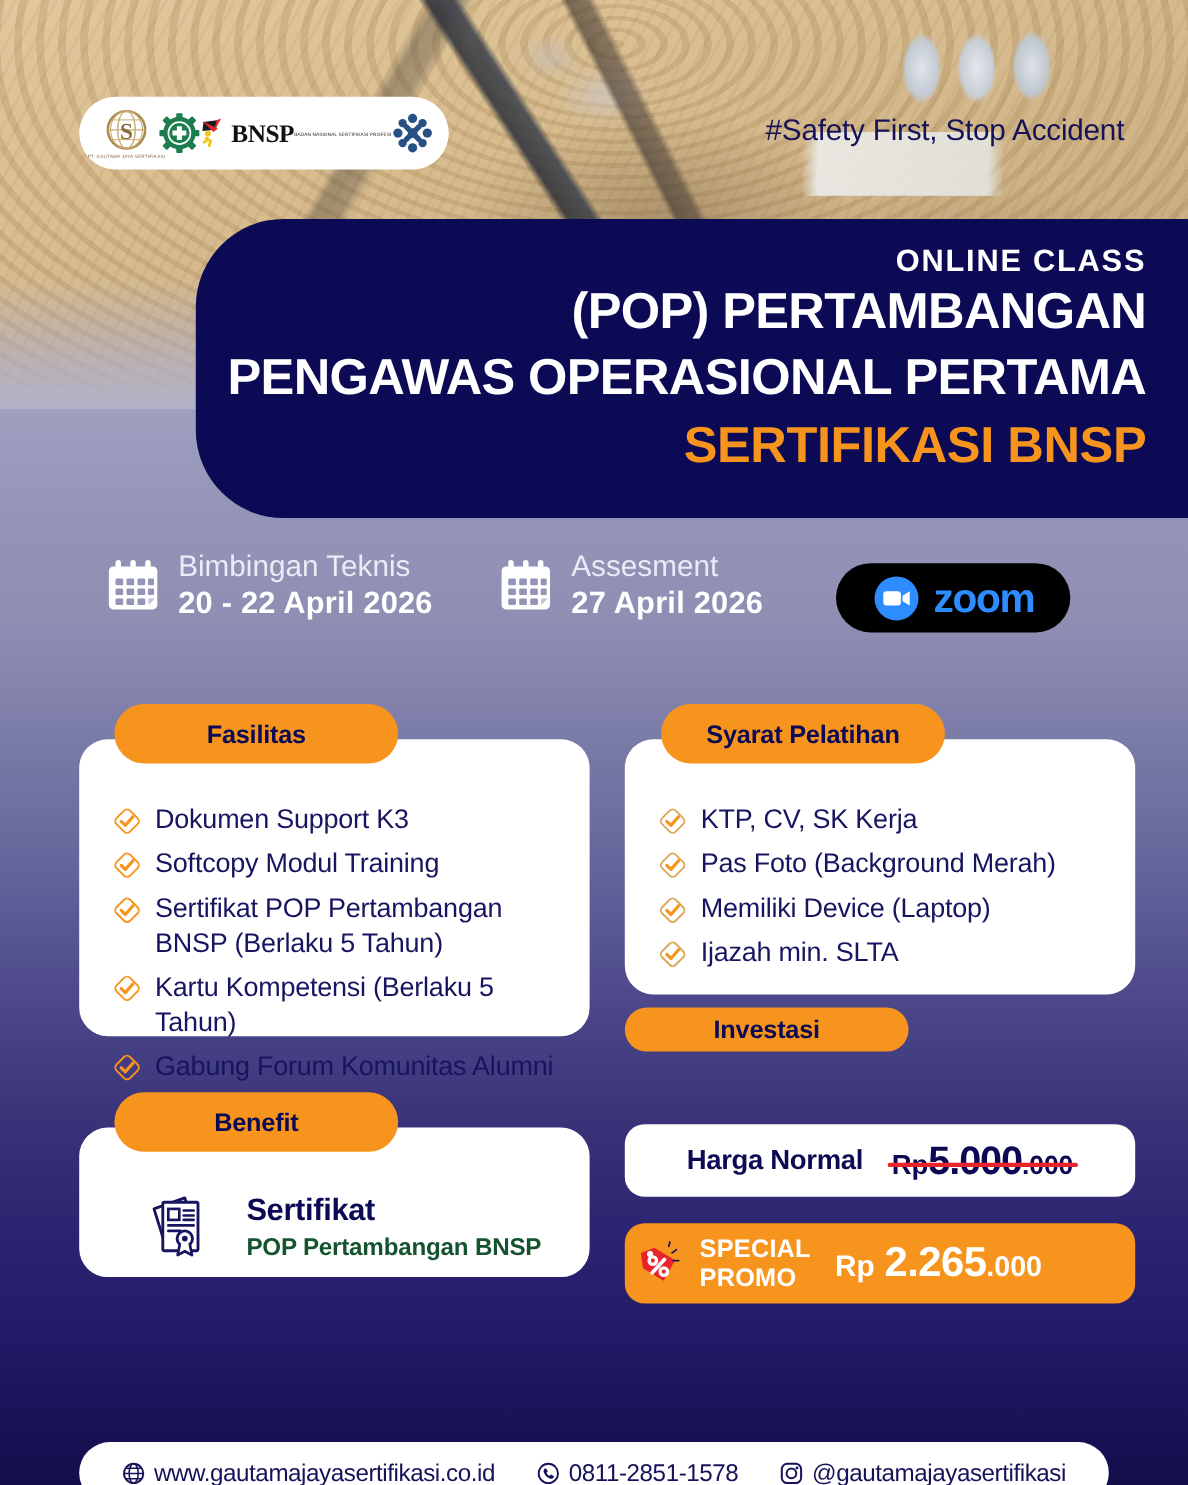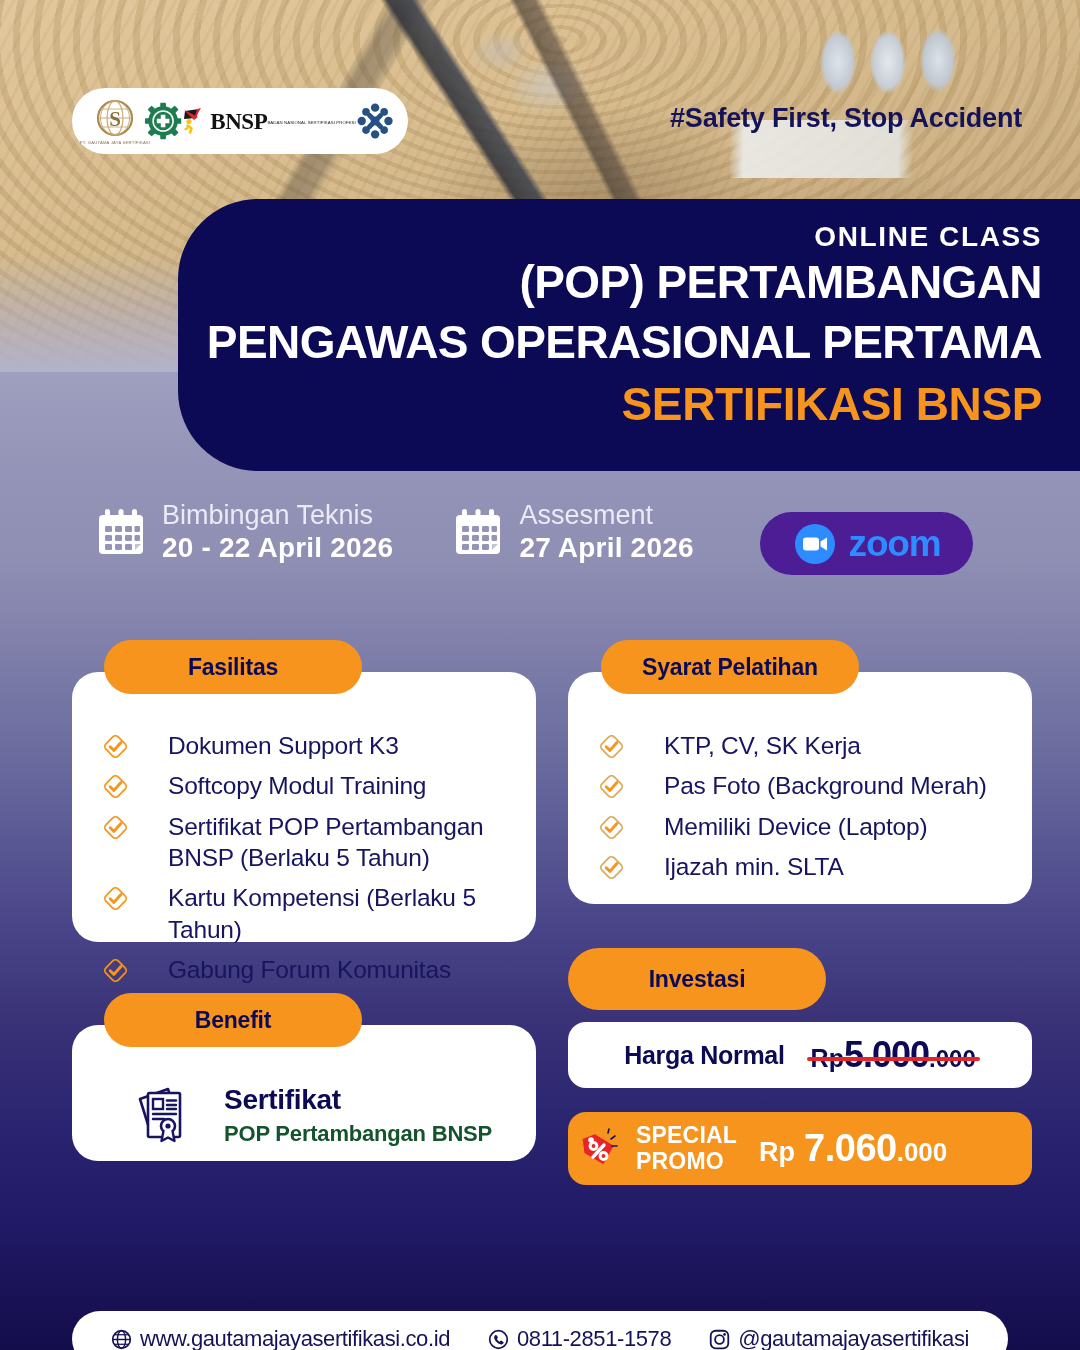--- a/index.html
+++ b/index.html
@@ -83,21 +83,21 @@
   .logo-gjs{ width:58px; display:flex; flex-direction:column; align-items:center; }
   .logo-gjs .gjs-cap{ font-size:4.2px; color:#8a7246; letter-spacing:.2px; margin-top:2px; white-space:nowrap; }
   .logo-bnsp{ display:flex; flex-direction:row; align-items:center; }
   .bnsp-row{ display:flex; align-items:center; gap:2px; }
   .bnsp-word{ font-family:"Liberation Serif", serif; font-size:23px; font-weight:700; color:#111; letter-spacing:-.4px; line-height:1; }
   .bnsp-sub{ font-size:4.3px; color:#222; letter-spacing:.1px; margin-top:2px; white-space:nowrap; }
 
   
   .hashtag{
     position:absolute; right:58px; top:103px;
-    font-size:27px; font-weight:700; color:#161258;
+    font-size:27px; font-weight:400; color:#161258;
     letter-spacing:-.2px;
   }
 
   
   .title-panel{
     position:absolute; left:178px; top:199px;
     width:920px; height:272px;
     background:#0c0a54;
     border-radius:80px 0 0 80px;
     padding:22px 56px 0 0;
@@ -109,36 +109,36 @@
 
   
   .schedule{ position:absolute; left:96px; top:500px; display:flex; align-items:center; gap:60px; }
   .sched-item{ display:flex; align-items:center; gap:16px; }
   .cal-ico{ width:50px; height:50px; flex:none; }
   .sched-label{ font-size:27px; color:#eceaf6; font-weight:400; line-height:1.15; }
   .sched-date{ font-size:28px; color:#fff; font-weight:700; line-height:1.2; letter-spacing:.2px; }
 
   .zoom-badge{
     position:absolute; left:760px; top:512px;
-    width:213px; height:63px; background:#4c1d95; border-radius:32px;
+    width:213px; height:63px; background:#000000; border-radius:32px;
     display:flex; align-items:center; justify-content:center; gap:12px;
   }
   .zoom-word{ font-size:37px; font-weight:700; color:#2D8CFF; letter-spacing:-1.2px; }
 
   
   .pill{
     position:absolute; background:#f7941d; border-radius:32px;
     display:flex; align-items:center; justify-content:center;
     font-size:23px; font-weight:700; color:#0c0a54; z-index:3;
     letter-spacing:-.2px;
   }
   .card{ position:absolute; background:#fff; border-radius:26px; z-index:2; }
   .list{ padding:58px 26px 20px 30px; }
   .li{ display:flex; align-items:flex-start; gap:12px; margin-bottom:9px; }
-  .li-text{ font-size:24.5px; color:#171460; line-height:1.28; letter-spacing:-.2px;margin-left:27px; }
+  .li-text{ font-size:24.5px; color:#171460; line-height:1.28; letter-spacing:-.2px; }
   .chk{ width:27px; height:27px; flex:none; margin-top:3px; }
 
   
   .benefit-inner{ padding:56px 0 0 42px; display:flex; align-items:center; gap:22px;margin-left:20px; }
   .cert-ico{ width:68px; height:68px; flex:none; }
   .ben-title{ font-size:28px; font-weight:700; color:#0c0a54; letter-spacing:-.3px; }
   .ben-sub{ font-size:22px; font-weight:700; color:#14532d; margin-top:5px; letter-spacing:-.2px; }
 
   
   .price-normal{
@@ -422,21 +422,21 @@
       <circle cx="34" cy="45" r="2.6" fill="#171460"></circle>
       <path d="M29.5 50 L27.5 60 L34 56.5 L40.5 60 L38.5 50" fill="#ffffff" stroke="#171460" stroke-width="2.4" stroke-linejoin="round"></path>
     </svg>
     <div>
       <div class="ben-title">Sertifikat</div>
       <div class="ben-sub">POP Pertambangan BNSP</div>
     </div>
   </div>
 </div>
 
-<div class="pill" style="left:568px; top:948px; width:258px; height:62px;">Investasi</div>
+<div class="pill" style="left:568px; top:916px; width:258px; height:40px;">Investasi</div>
 
 <div class="price-normal">
   <span class="pn-label">Harga Normal</span>
   <span class="pn-amt">
     <span class="pn-rp">Rp</span>
     <span class="pn-big">5.000</span>
     <span class="pn-small">.000</span>
     <span class="strike"></span>
   </span>
 </div>
@@ -455,21 +455,21 @@
       <line x1="38" y1="21" x2="43" y2="21"></line>
       <line x1="34" y1="8" x2="35" y2="4"></line>
     </g>
   </svg>
   <div class="promo-label">
     <div>SPECIAL</div>
     <div>PROMO</div>
   </div>
   <div class="promo-amt">
     <span class="pa-rp">Rp</span>
-    <span class="pa-big">7.060</span>
+    <span class="pa-big">2.265</span>
     <span class="pa-small">.000</span>
   </div>
 </div>
 
 <div class="footer">
   <div class="f-item">
     <svg class="f-ico" viewBox="0 0 22 22">
       <circle cx="11" cy="11" r="9.2" fill="none" stroke="#161258" stroke-width="1.8"></circle>
       <ellipse cx="11" cy="11" rx="4.3" ry="9.2" fill="none" stroke="#161258" stroke-width="1.5"></ellipse>
       <line x1="1.8" y1="11" x2="20.2" y2="11" stroke="#161258" stroke-width="1.5"></line>

